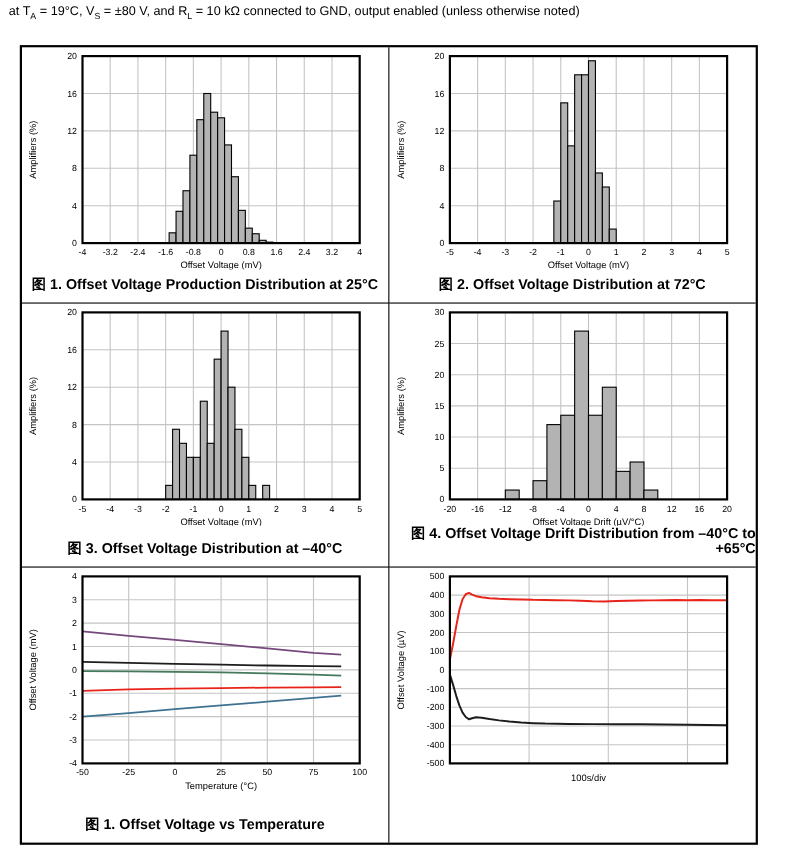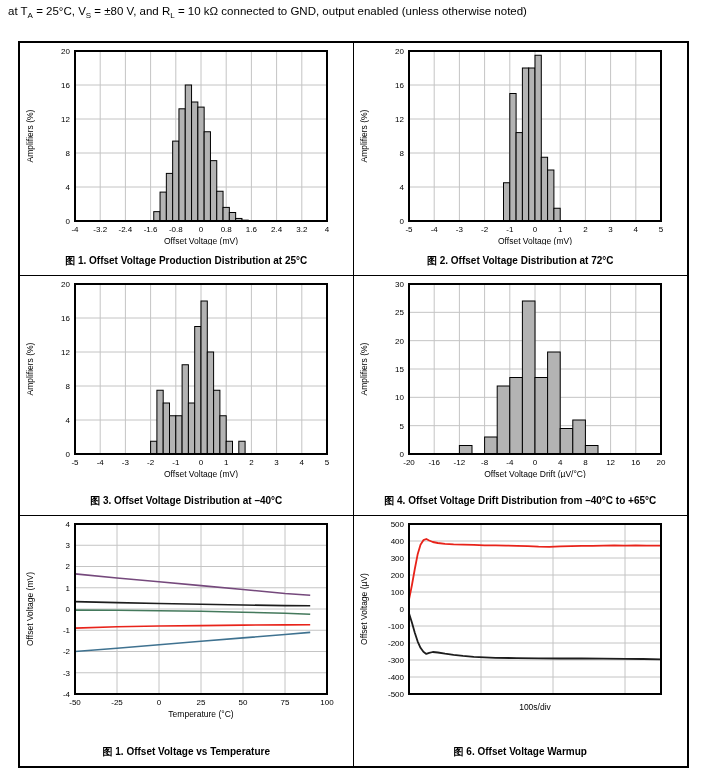--- a/index.html
+++ b/index.html
@@ -4,27 +4,27 @@
 <style>
   html,body{margin:0;padding:0;background:#fff;}
   body{width:714px;height:782px;position:relative;font-family:"Liberation Sans",sans-serif;color:#000;overflow:hidden;}
   .cond-header{position:absolute;left:8px;top:5px;font-size:11.5px;white-space:nowrap;}
   .cond-header sub{font-size:8px;}
   .figtable{position:absolute;left:18px;top:41px;width:671px;height:727px;border:2px solid #000;box-sizing:border-box;display:grid;grid-template-columns:1fr 1fr;grid-template-rows:233px 240px 1fr;background:#fff;}
   .cell{display:flex;flex-direction:column;align-items:center;box-sizing:border-box;overflow:hidden;}
   .cell.bR{border-right:1.5px solid #000;}
   .cell.bB{border-bottom:1.5px solid #000;}
   .cell svg{margin-top:2px;flex:0 0 auto;}
-  .caption{margin-top:auto;padding-bottom:9px;font-size:10px;font-weight:bold;text-align:right;line-height:1.1;}
+  .caption{margin-top:auto;padding-bottom:9px;font-size:13px;font-weight:bold;text-align:right;line-height:1.1;}
   svg text{font-family:"Liberation Sans",sans-serif;fill:#000;}
 </style>
 </head>
 <body>
 
-<div class="cond-header"><span>at T</span><sub>A</sub><span> = 25°C, V</span><sub>S</sub><span> = ±80 V, and R</span><sub>L</sub><span> = 10 kΩ connected to GND, output enabled (unless otherwise noted)</span></div>
+<div class="cond-header"><span>at T</span><sub>A</sub><span> = 19°C, V</span><sub>S</sub><span> = ±80 V, and R</span><sub>L</sub><span> = 10 kΩ connected to GND, output enabled (unless otherwise noted)</span></div>
 
 <div class="figtable">
   <div class="cell bR bB">
     <svg width="330" height="200">
         <line x1="79.19999999999999" y1="6" x2="79.19999999999999" y2="176" stroke="#c4c4c4" stroke-width="1"></line>
         <line x1="104.4" y1="6" x2="104.4" y2="176" stroke="#c4c4c4" stroke-width="1"></line>
         <line x1="129.6" y1="6" x2="129.6" y2="176" stroke="#c4c4c4" stroke-width="1"></line>
         <line x1="154.8" y1="6" x2="154.8" y2="176" stroke="#c4c4c4" stroke-width="1"></line>
         <line x1="180" y1="6" x2="180" y2="176" stroke="#c4c4c4" stroke-width="1"></line>
         <line x1="205.2" y1="6" x2="205.2" y2="176" stroke="#c4c4c4" stroke-width="1"></line>
@@ -287,15 +287,14 @@
         <text x="49" y="110.8" font-size="8" text-anchor="end">-100</text>
         <text x="49" y="93.8" font-size="8" text-anchor="end">0</text>
         <text x="49" y="76.8" font-size="8" text-anchor="end">100</text>
         <text x="49" y="59.8" font-size="8" text-anchor="end">200</text>
         <text x="49" y="42.8" font-size="8" text-anchor="end">300</text>
         <text x="49" y="25.8" font-size="8" text-anchor="end">400</text>
         <text x="49" y="8.8" font-size="8" text-anchor="end">500</text>
         <text x="180" y="192" font-size="8.5" text-anchor="middle">100s/div</text>
         <text x="12" y="91" font-size="8.5" text-anchor="middle" transform="rotate(-90 12 91)">Offset Voltage (µV)</text>
       </svg>
-    <div class="caption">图 6. Offset Voltage Warmup</div>
   </div>
 </div>
 
 </body></html>

